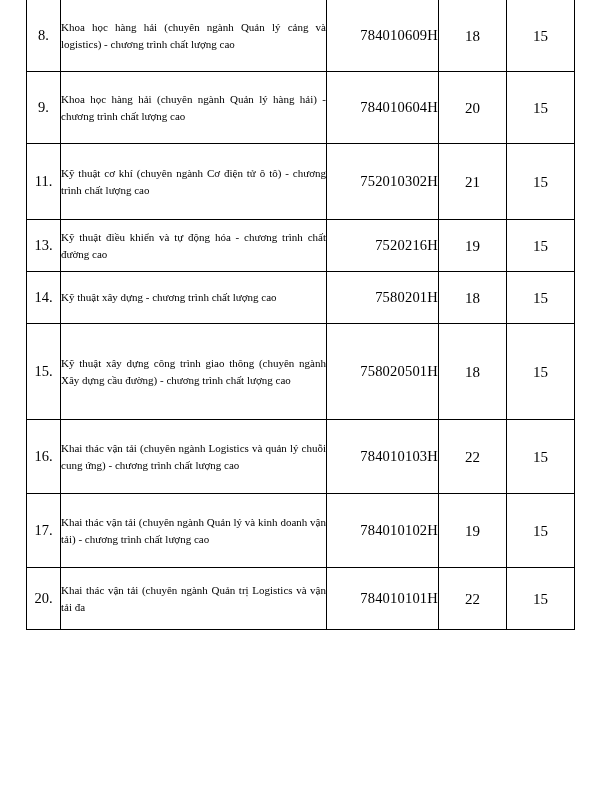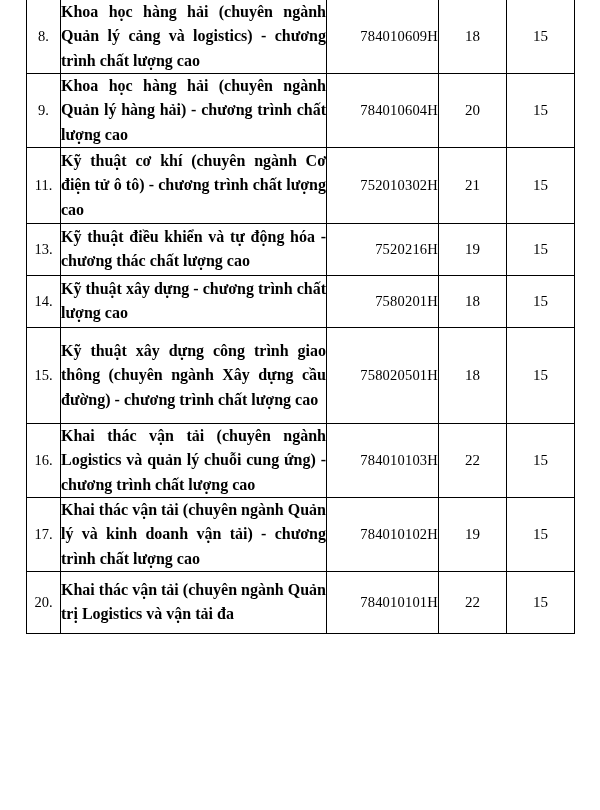--- a/index.html
+++ b/index.html
@@ -40,25 +40,24 @@
   }
   .cell-no {
     text-align: center;
     font-size: 14.5px;
     line-height: 1.15;
     padding: 2px 2px;
   }
   .cell-name {
     text-align: justify;
     text-align-last: left;
-    font-size: 16px;
+    font-size: 11px;
     line-height: 1.52;
     padding: 5px 7px 5px 8px;
     hyphens: none;
-    font-weight: bold;
   }
   .cell-code {
     text-align: right;
     font-size: 14.5px;
     line-height: 1.2;
     padding: 2px 3px;
     letter-spacing: 0.2px;
   }
   .cell-quota, .cell-score {
     text-align: center;
@@ -96,21 +95,21 @@
       </tr>
       <tr style="height:76px">
         <td class="cell-no">11.</td>
         <td class="cell-name">Kỹ thuật cơ khí (chuyên ngành Cơ điện tử ô tô) - chương trình chất lượng cao</td>
         <td class="cell-code">752010302H</td>
         <td class="cell-quota">21</td>
         <td class="cell-score">15</td>
       </tr>
       <tr style="height:52px">
         <td class="cell-no">13.</td>
-        <td class="cell-name">Kỹ thuật điều khiển và tự động hóa - chương thác chất lượng cao</td>
+        <td class="cell-name">Kỹ thuật điều khiển và tự động hóa - chương trình chất đường cao</td>
         <td class="cell-code">7520216H</td>
         <td class="cell-quota">19</td>
         <td class="cell-score">15</td>
       </tr>
       <tr style="height:52px">
         <td class="cell-no">14.</td>
         <td class="cell-name">Kỹ thuật xây dựng - chương trình chất lượng cao</td>
         <td class="cell-code">7580201H</td>
         <td class="cell-quota">18</td>
         <td class="cell-score">15</td>

